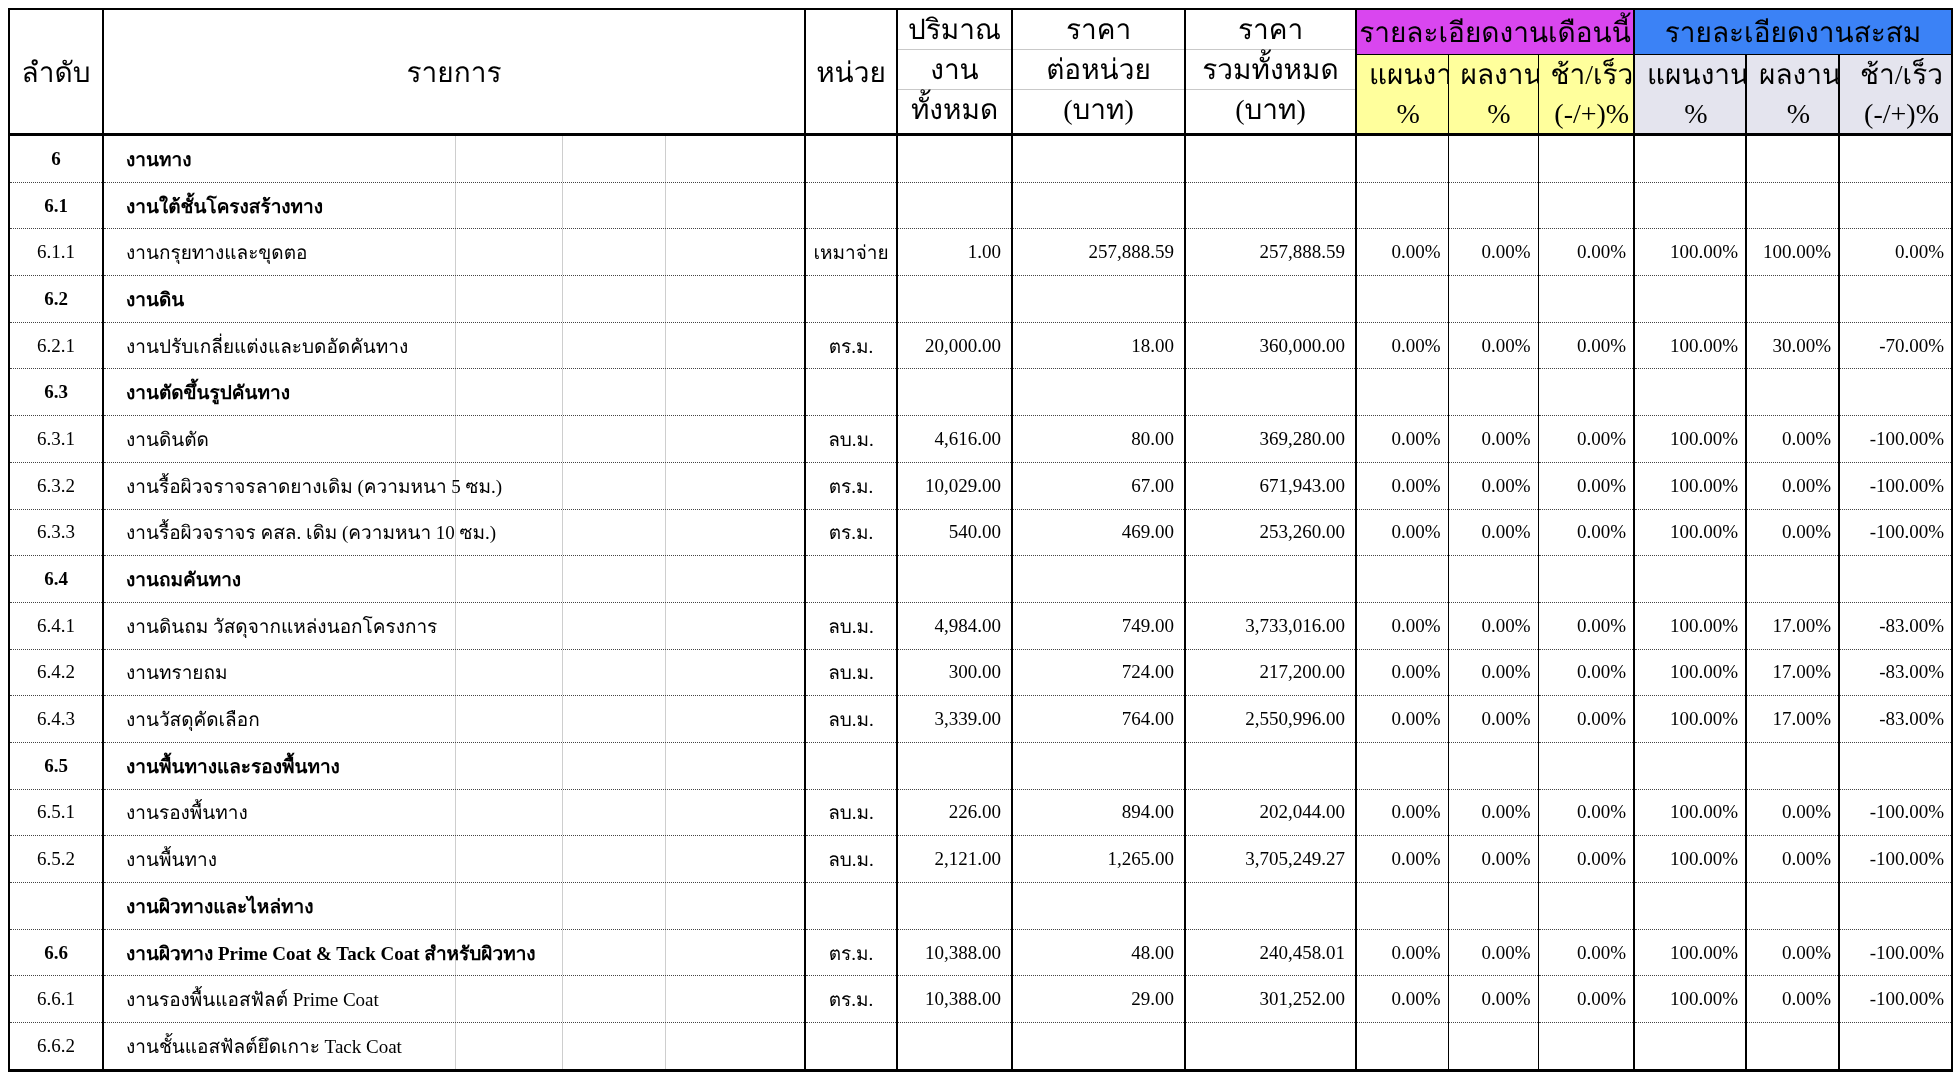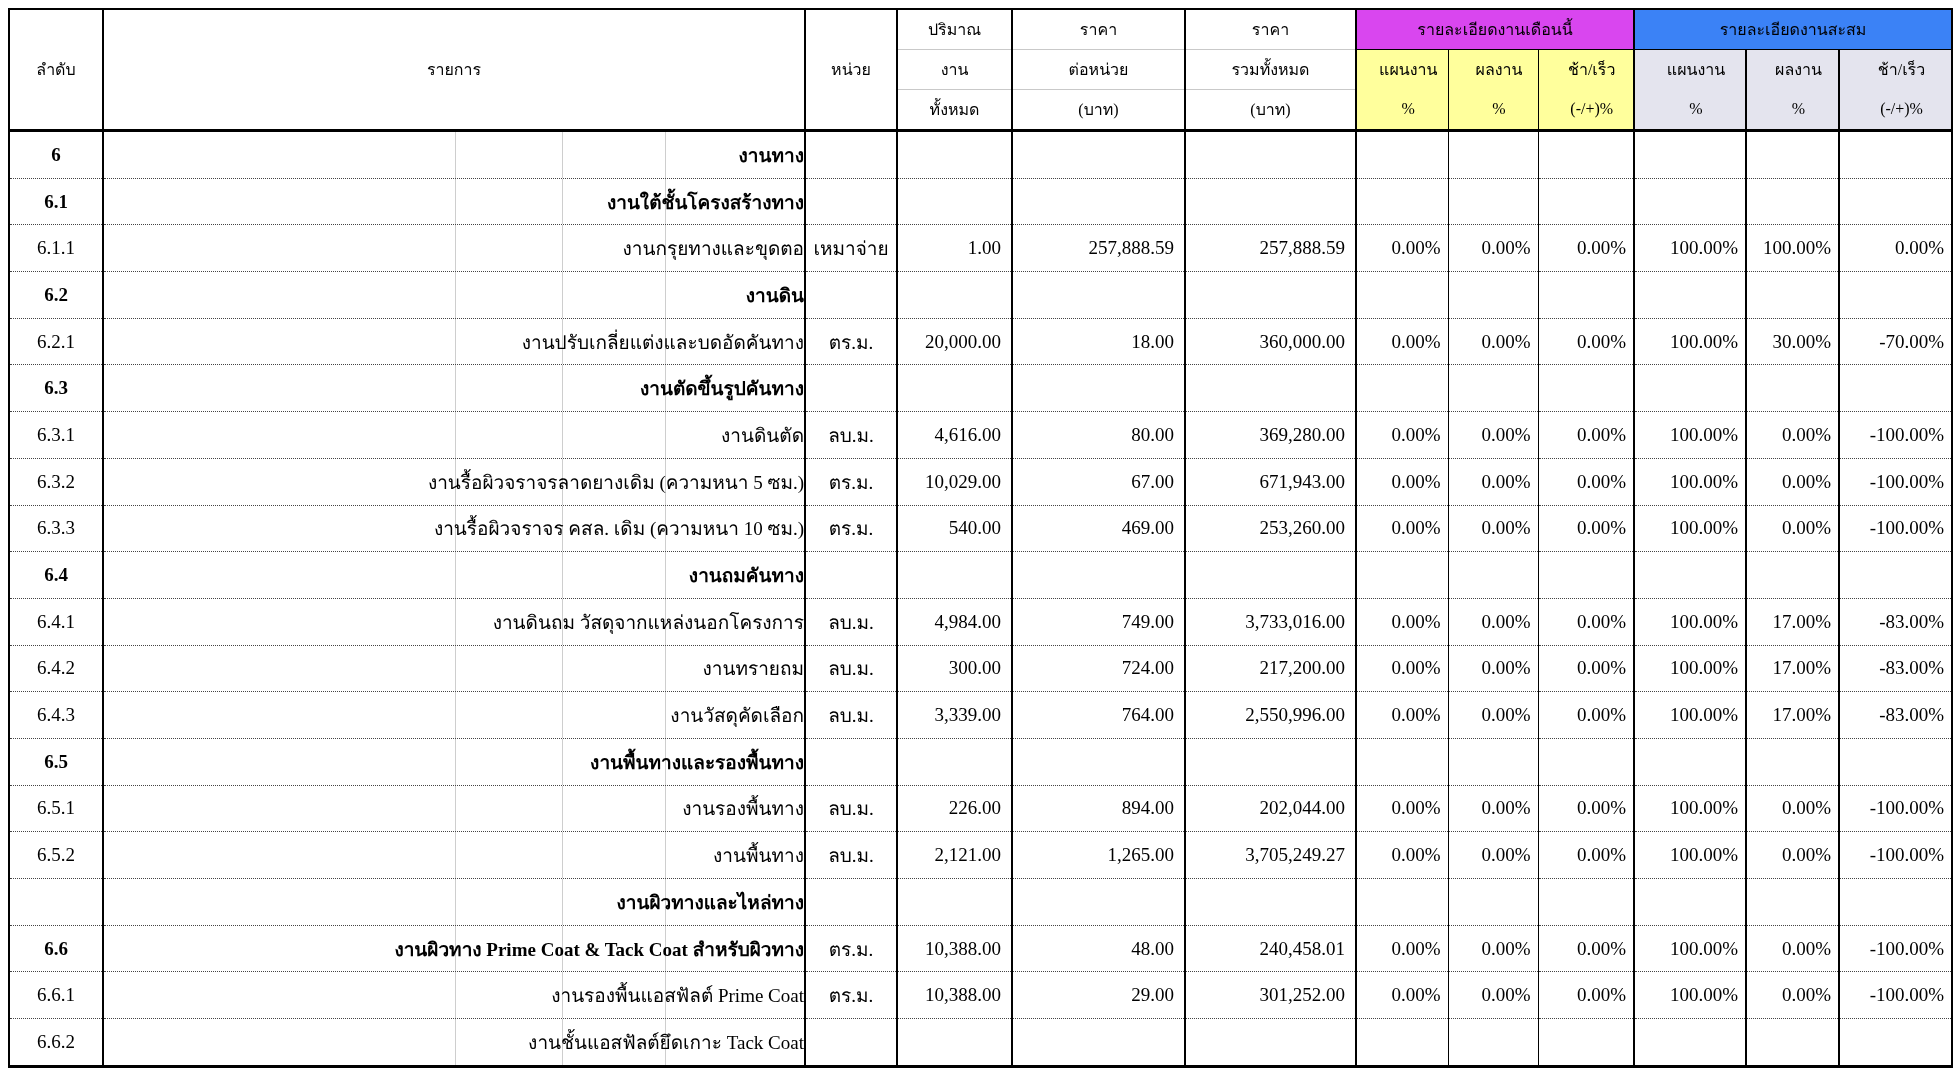--- a/index.html
+++ b/index.html
@@ -10,41 +10,41 @@
   }
   .sheet{position:relative;width:1958px;height:1074px;background:#fff;}
   table{
     position:absolute;left:8px;top:8px;
     width:1943px;
     border-collapse:collapse;table-layout:fixed;
     border:2px solid #000;
     border-bottom:3px solid #000;
   }
   th,td{margin:0;padding:0;overflow:hidden;white-space:nowrap;}
-  thead th{font-weight:normal;font-size:16px;vertical-align:middle;text-align:center;}
+  thead th{font-weight:normal;font-size:28px;vertical-align:middle;text-align:center;}
   thead{border-bottom:3px solid #000;}
   tr.h1 th{height:39px;}
   tr.h2 th{height:78px;border-bottom:3px solid #000;padding-left:12px;}
   .hcell{border-bottom:3px solid #000;}
   .stack{vertical-align:top;}
   .hl{height:39px;line-height:39px;text-align:center;}
   .sep{border-bottom:1px solid #c9c9c9;}
   .group{border-bottom:1px solid #000;height:39px;}
   .sub{vertical-align:top;}
   .b-r2{border-right:2px solid #000;}
   .b-r1{border-right:1px solid #000;}
   tbody td{
     height:45.7px;font-size:19px;vertical-align:middle;
     border-top:1px dotted #444;
   }
   tbody tr:first-child td{border-top:none;}
   td.no{text-align:center;}
   td.unit{text-align:center;}
   td.item{
-    text-align:right;padding-left:22px;
+    text-align:left;padding-left:22px;
     background-image:linear-gradient(#cecece,#cecece),linear-gradient(#cecece,#cecece),linear-gradient(#cecece,#cecece);
     background-size:1px 100%,1px 100%,1px 100%;
     background-position:351px 0,458px 0,561px 0;
     background-repeat:no-repeat;
   }
   td.num{text-align:right;padding-right:10px;}
   td.pct{text-align:right;padding-right:7px;}
   tr.section td.no, tr.section td.item{font-weight:bold;}
 </style>
 </head>

